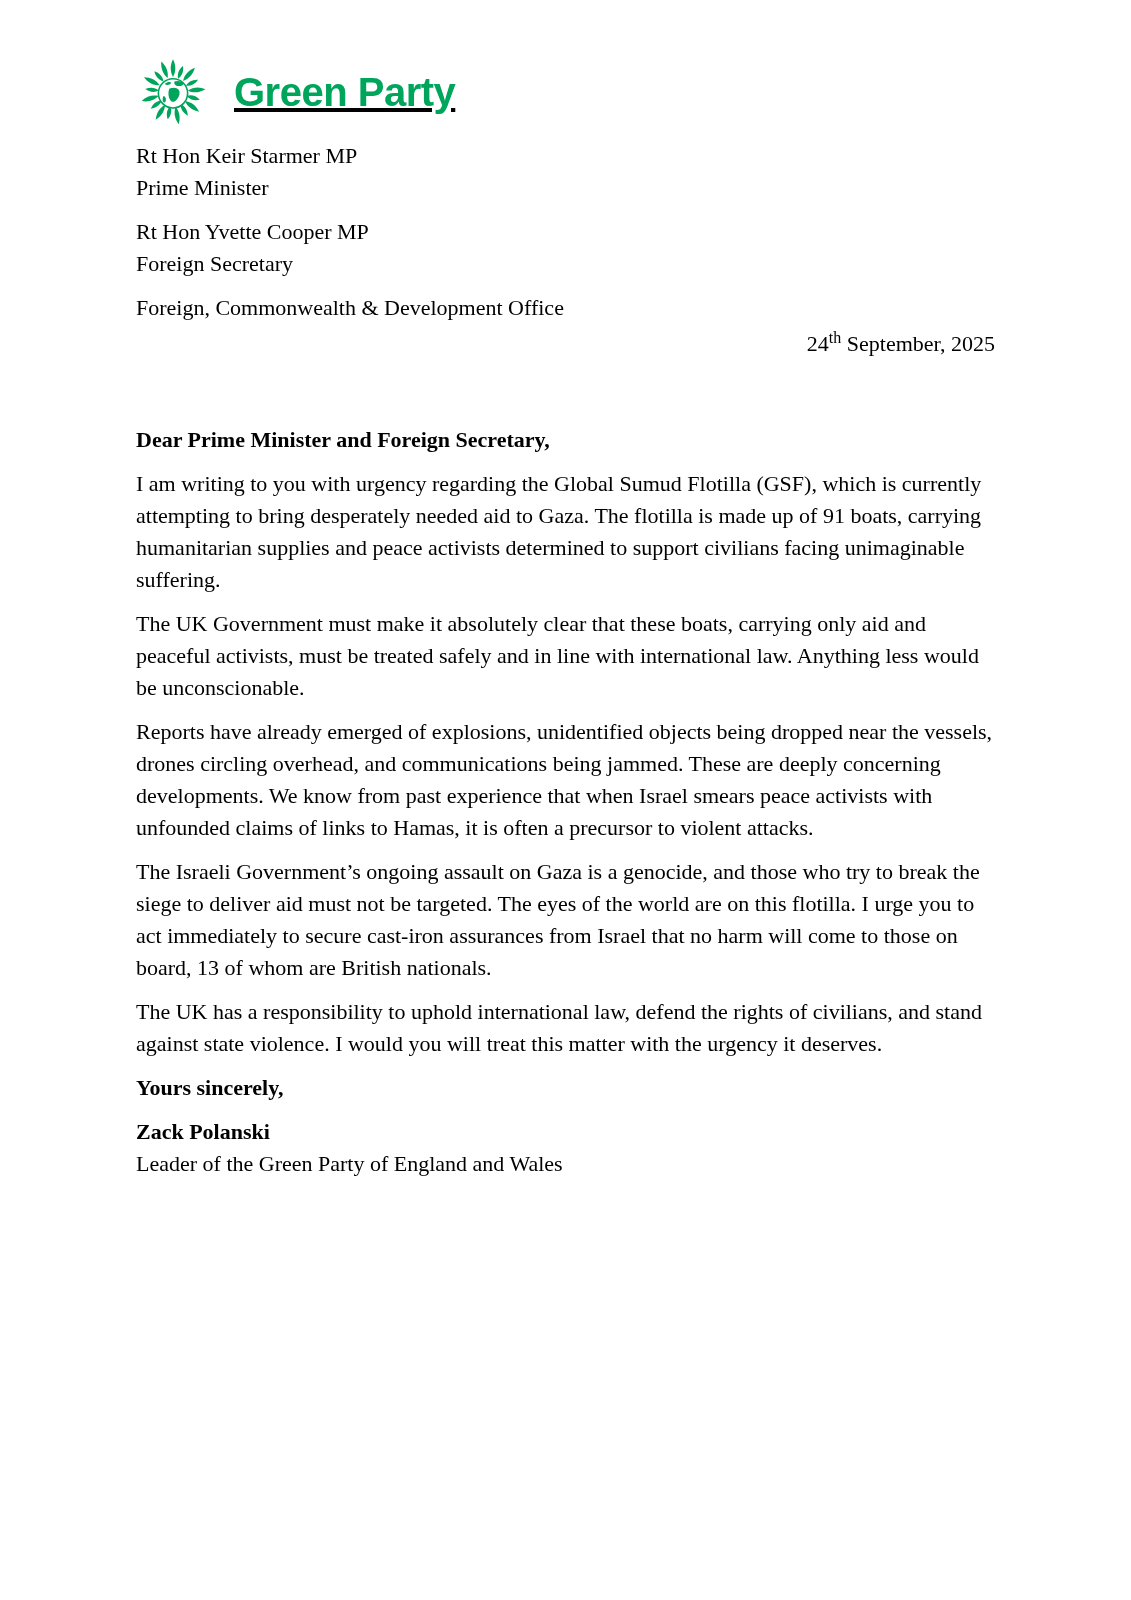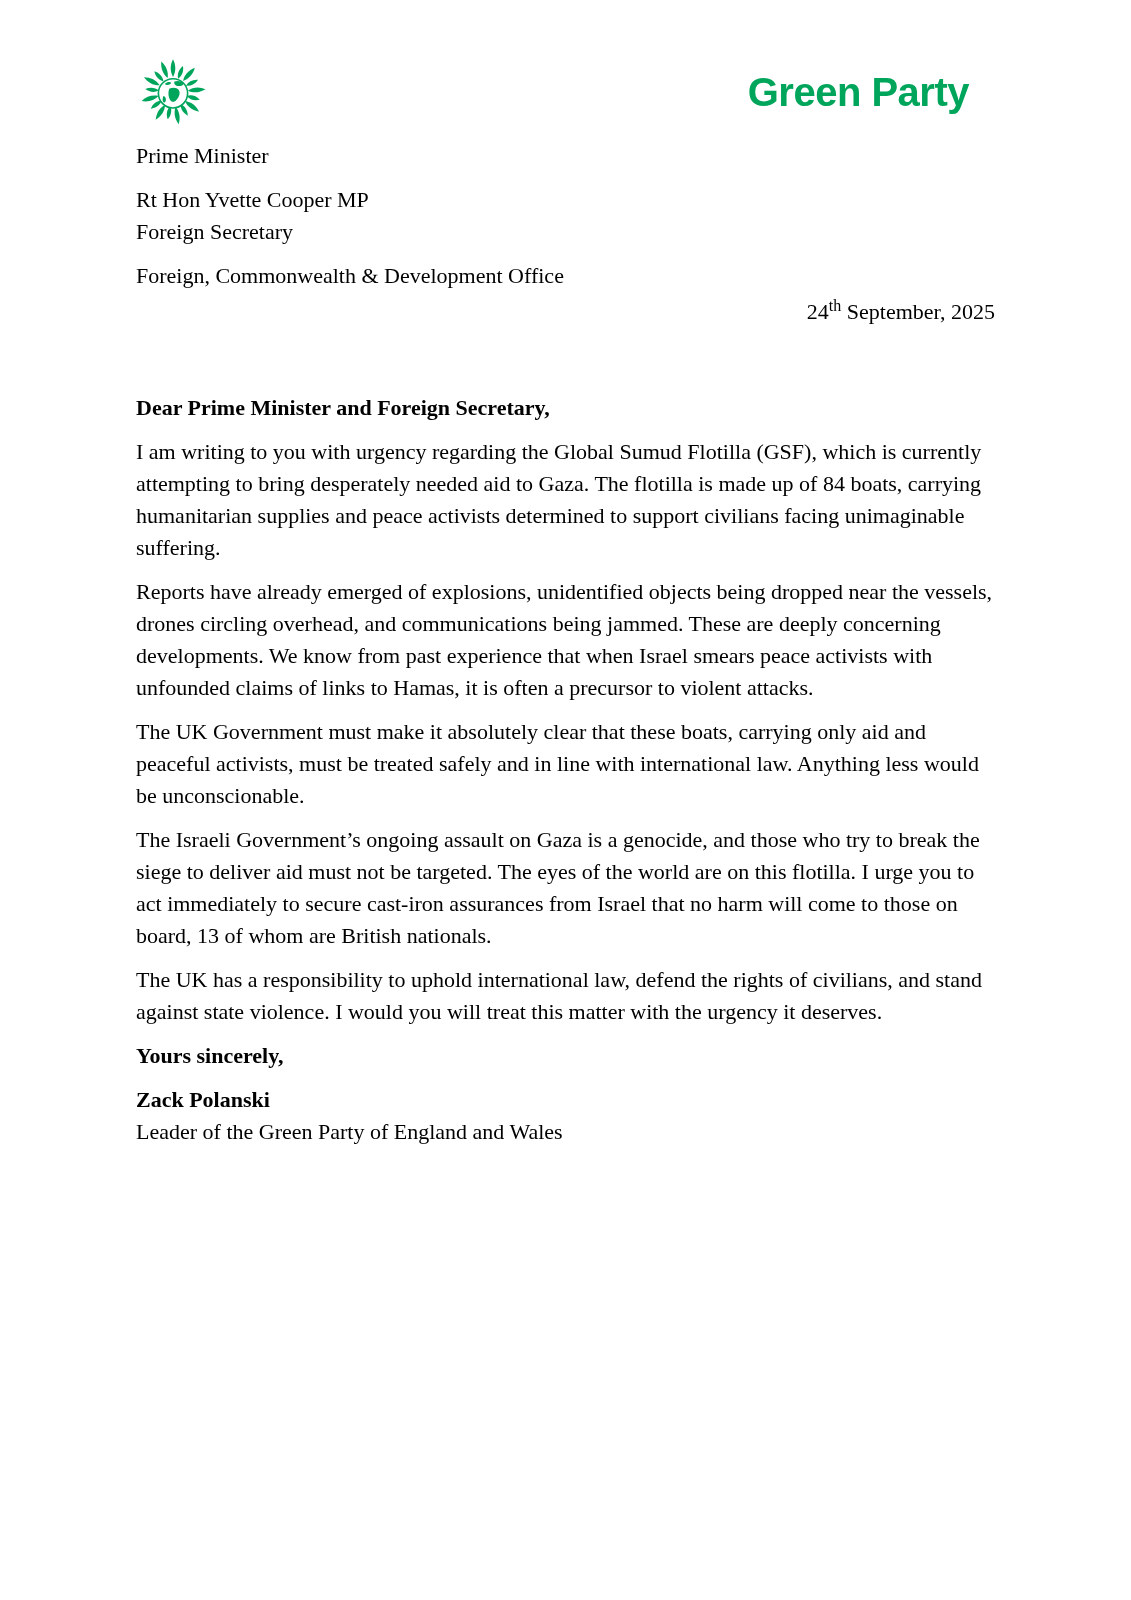--- a/index.html
+++ b/index.html
@@ -19,26 +19,27 @@
     height: 1600px;
     padding: 58px 136px 0 136px;
     font-family: "Liberation Serif", serif;
     font-size: 22px;
     line-height: 32px;
     color: #000000;
   }
   
   .logo-row {
     display: flex;
-    justify-content: space-between;
+    justify-content: flex-start;
     align-items: center;
-    gap: 10px;
+    gap: 24px;
     height: 68px;
     margin-right: 26px;
     margin-bottom: 14px;
+    text-decoration: underline;
   }
   .logo-icon {
     display: inline-block;
     width: 74px;
     height: 68px;
     flex: 0 0 auto;
   }
   .logo-icon svg { width: 100%; height: 100%; display: block; }
   .logo-text {
     font-family: "Liberation Sans", sans-serif;
@@ -107,37 +108,38 @@
           <path d="M36 56 C38.5 56.5 40 59 39.5 62 C39.1 64.5 37.5 66 36 65.2 C34.5 63.7 34.2 59.2 36 56 Z"></path>
         </g>
       </svg>
     </span>
     <span class="logo-text" style="color: rgb(0, 165, 92);">Green Party</span>
   </header>
 
   <main>
 
     <div class="recipient-block">
+      <div>Rt Hon Keir Starmer MP</div>
       <div>Prime Minister</div>
     </div>
 
     <div class="recipient-block">
       <div>Rt Hon Yvette Cooper MP</div>
       <div>Foreign Secretary</div>
     </div>
 
     <div class="office-line">Foreign, Commonwealth &amp; Development Office</div>
 
     <div class="date-line"><span>24</span><sup>th</sup><span> September, 2025</span></div>
 
     <p class="salutation">Dear Prime Minister and Foreign Secretary,</p>
 
-    <p class="body-para">I am writing to you with urgency regarding the Global Sumud Flotilla (GSF), which is currently attempting to bring desperately needed aid to Gaza. The flotilla is made up of 84 boats, carrying humanitarian supplies and peace activists determined to support civilians facing unimaginable suffering.</p>
+    <p class="body-para">I am writing to you with urgency regarding the Global Sumud Flotilla (GSF), which is currently attempting to bring desperately needed aid to Gaza. The flotilla is made up of 91 boats, carrying humanitarian supplies and peace activists determined to support civilians facing unimaginable suffering.</p>
+    <p class="body-para">The UK Government must make it absolutely clear that these boats, carrying only aid and peaceful activists, must be treated safely and in line with international law. Anything less would be unconscionable.</p>
     <p class="body-para">Reports have already emerged of explosions, unidentified objects being dropped near the vessels, drones circling overhead, and communications being jammed. These are deeply concerning developments. We know from past experience that when Israel smears peace activists with unfounded claims of links to Hamas, it is often a precursor to violent attacks.</p>
-    <p class="body-para">The UK Government must make it absolutely clear that these boats, carrying only aid and peaceful activists, must be treated safely and in line with international law. Anything less would be unconscionable.</p>
     <p class="body-para">The Israeli Government’s ongoing assault on Gaza is a genocide, and those who try to break the siege to deliver aid must not be targeted. The eyes of the world are on this flotilla. I urge you to act immediately to secure cast-iron assurances from Israel that no harm will come to those on board, 13 of whom are British nationals.</p>
     <p class="body-para">The UK has a responsibility to uphold international law, defend the rights of civilians, and stand against state violence. I would you will treat this matter with the urgency it deserves.</p>
 
     <p class="closing">Yours sincerely,</p>
 
     <div class="signature-block">
       <div class="sig-name">Zack Polanski</div>
       <div>Leader of the Green Party of England and Wales</div>
     </div>
 

